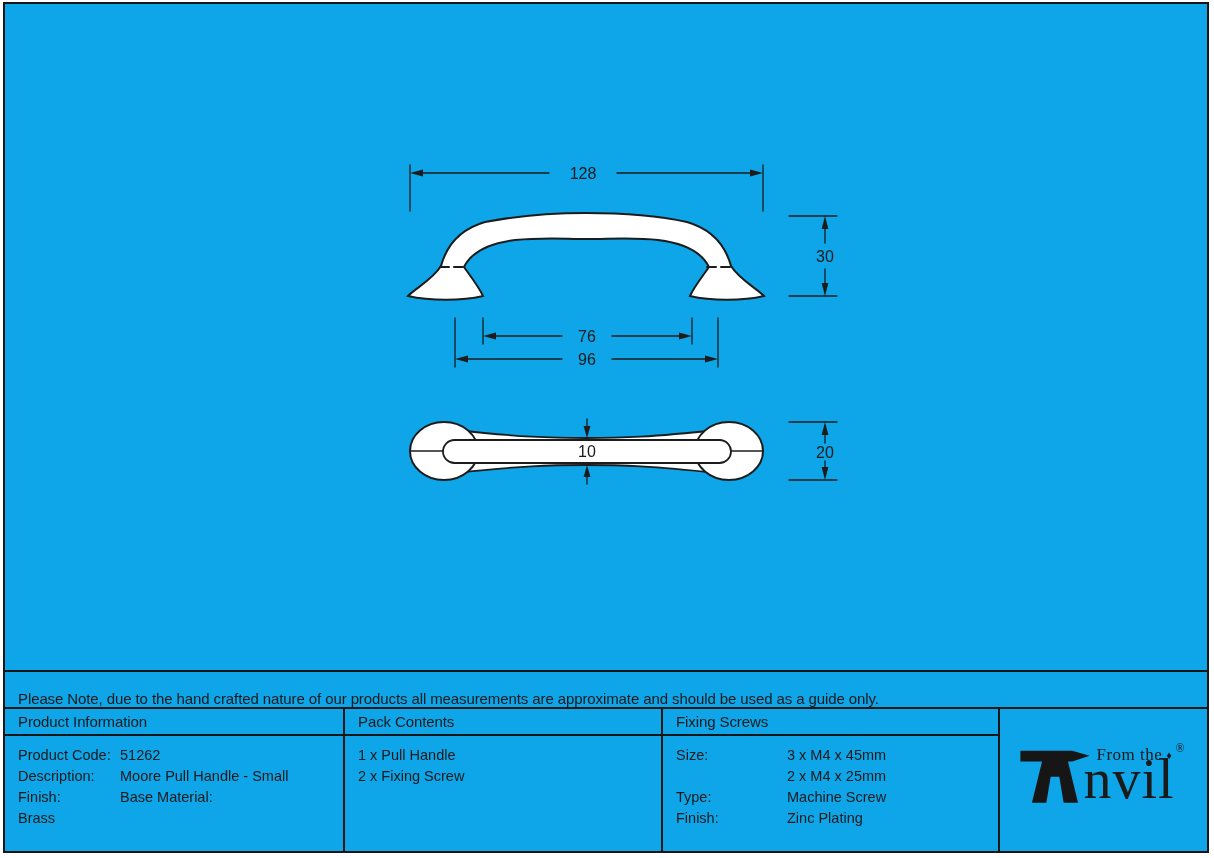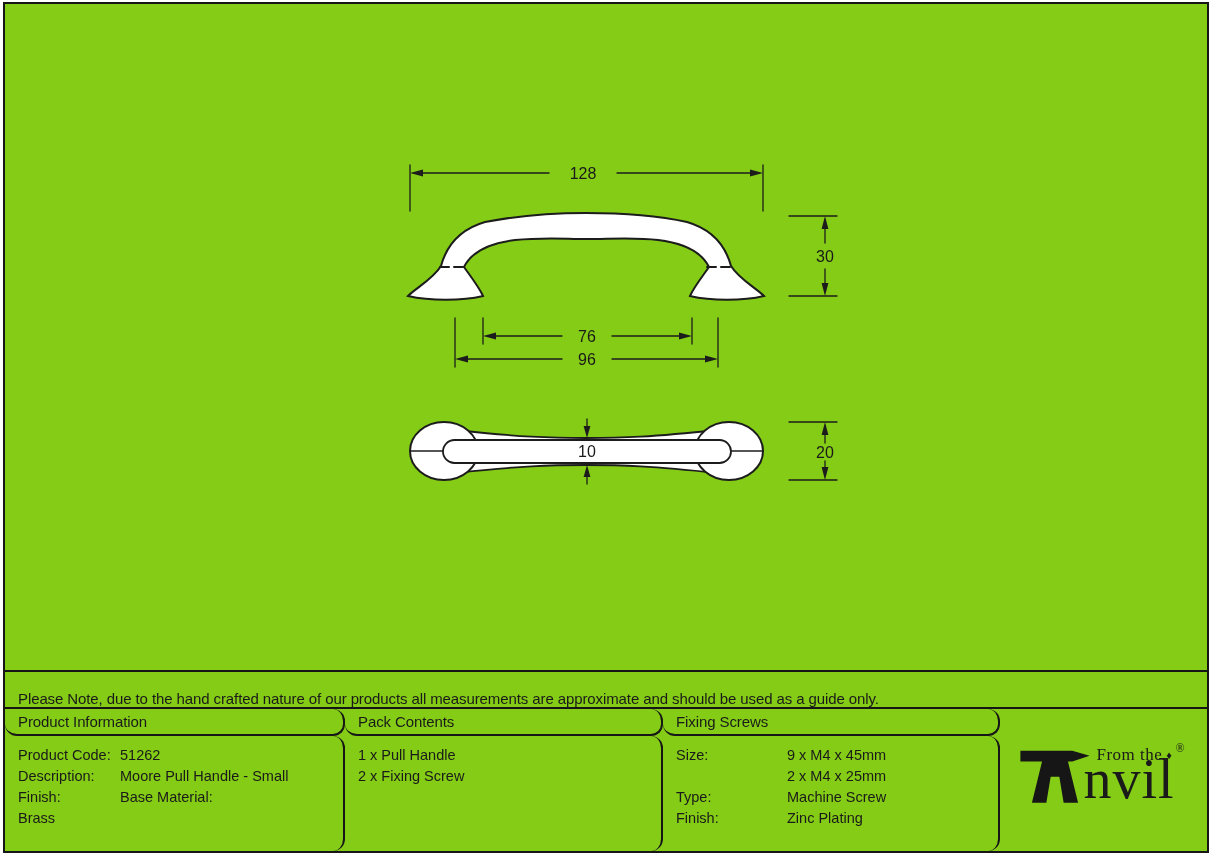--- a/index.html
+++ b/index.html
@@ -3,37 +3,37 @@
 <meta charset="utf-8">
 <style>
   html,body{margin:0;padding:0;}
   body{
     width:1214px;height:858px;background:#ffffff;position:relative;overflow:hidden;
     font-family:"Liberation Sans","DejaVu Sans",sans-serif;color:#1a1a1a;
     -webkit-font-smoothing:antialiased;
   }
   .frame{
     position:absolute;left:3px;top:2px;width:1202px;height:847px;
-    border:2px solid #161616;background:#84cc16;
+    border:2px solid #161616;background:#0ea5e9;
   }
   .drawing-area{position:absolute;left:0;top:0;width:1204px;height:666px;overflow:hidden;}
   .drawing-area svg{position:absolute;left:-5px;top:-4px;}
 
   .note-row{
     position:absolute;left:0;top:666px;width:100%;height:37px;box-sizing:border-box;
     border-top:2px solid #161616;display:flex;align-items:flex-end;
     padding-left:13px;font-size:15px;letter-spacing:-0.1px;
   }
 
   .spec-table{
     position:absolute;left:0;top:703px;width:100%;height:144px;box-sizing:border-box;
     border-top:2px solid #161616;
     display:grid;grid-template-columns:340px 318px 337px 1fr;grid-template-rows:27px 1fr;
   }
-  .cell{box-sizing:border-box;overflow:hidden;border-radius:12px;}
+  .cell{box-sizing:border-box;overflow:hidden;}
   .hdr{
     border-right:2px solid #161616;border-bottom:2px solid #161616;
     display:flex;align-items:center;padding-left:13px;
     font-size:15px;letter-spacing:-0.1px;
   }
   .bodycell{border-right:2px solid #161616;padding:9px 0 0 13px;font-size:14.5px;}
   .logo-cell{grid-row:1/3;grid-column:4;display:flex;align-items:center;justify-content:center;}
 
   .kv{display:grid;grid-template-columns:102px 1fr;row-gap:0;line-height:21px;}
   .kv3{display:grid;grid-template-columns:111px 1fr;row-gap:0;line-height:21px;}
@@ -186,21 +186,21 @@
     <div class="cell bodycell" style="grid-column:2;grid-row:2;">
       <div class="list">
         <div>1 x Pull Handle</div>
         <div>2 x Fixing Screw</div>
       </div>
     </div>
 
     <div class="cell bodycell" style="grid-column:3;grid-row:2;">
       <div class="kv3">
         <span>Size:</span>
-        <span>9 x M4 x 45mm</span>
+        <span>3 x M4 x 45mm</span>
         <span></span>
         <span>2 x M4 x 25mm</span>
         <span>Type:</span>
         <span>Machine Screw</span>
         <span>Finish:</span>
         <span>Zinc Plating</span>
       </div>
     </div>
 
     <div class="cell logo-cell">

